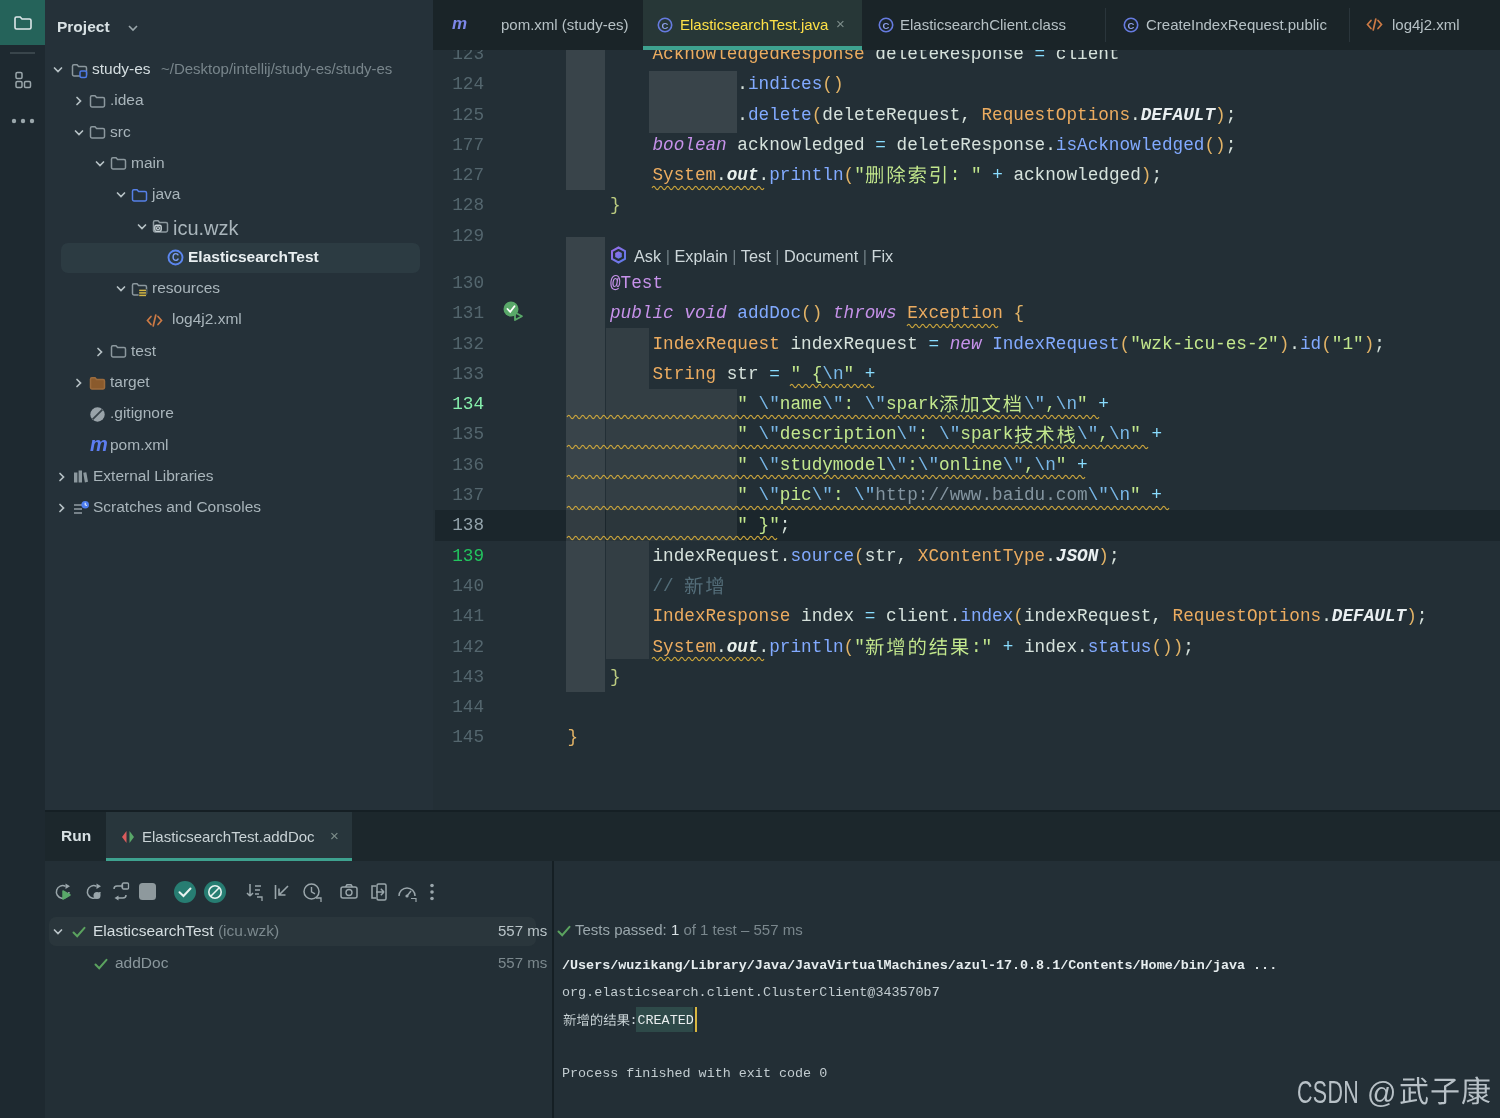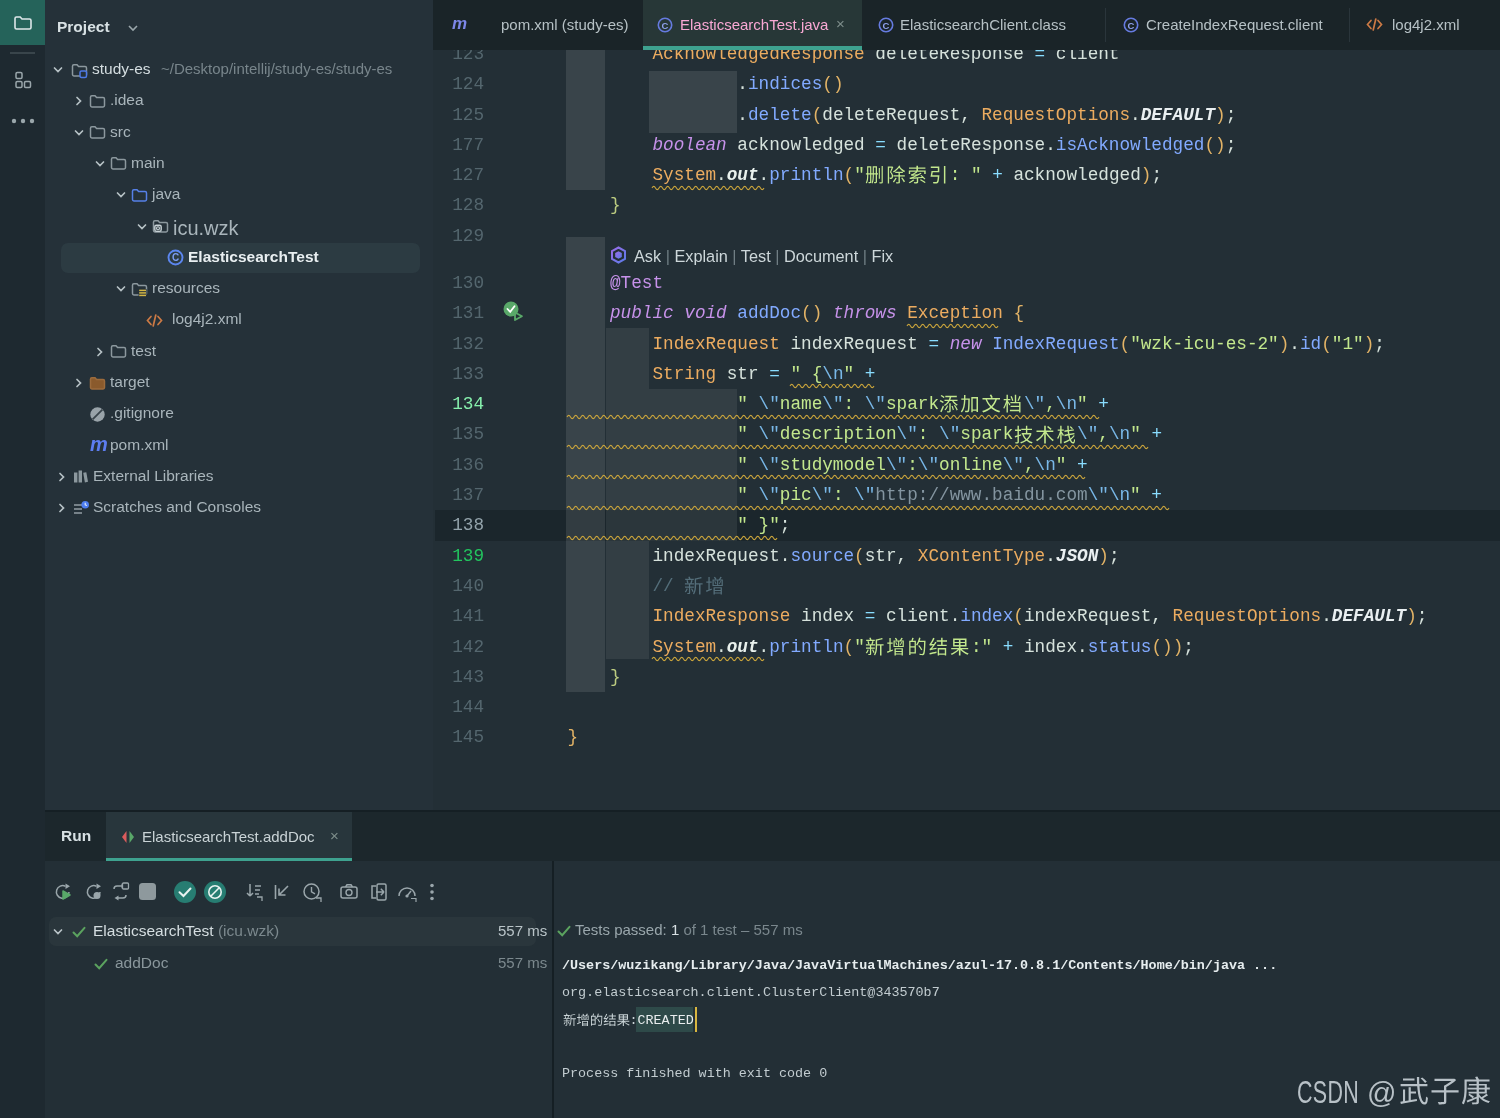--- a/index.html
+++ b/index.html
@@ -133,32 +133,32 @@
 <div class="abs" style="left:643px;top:0;width:219px;height:50px;background:#273737"></div>
 <div class="abs" style="left:643px;top:46px;width:219px;height:4px;background:#3EA28F"></div>
 <div class="abs" style="left:1105px;top:8px;width:1px;height:34px;background:#2A353B"></div>
 <div class="abs" style="left:1349px;top:8px;width:1px;height:34px;background:#2A353B"></div>
 <div class="abs ui" style="left:452px;top:14px;font-size:17px;font-style:italic;font-weight:bold;color:#7D87E8">m</div>
 <div class="abs ui" style="left:501px;top:16px;font-size:15px;color:#B6C1C5">pom.xml (study-es)</div>
 <svg class="abs" width="16" height="16" viewBox="0 0 16 16" style="left:657px;top:17px">
 <circle cx="8" cy="8" r="6.7" fill="none" stroke="#667BE0" stroke-width="1.6"></circle>
 <text x="8" y="11.6" font-size="9.5" font-family="Liberation Sans" fill="#8FA0EC" text-anchor="middle" font-weight="bold">C</text>
   </svg>
-<div class="abs ui" style="left:680px;top:16px;font-size:15px;color:#f9a8d4">ElasticsearchTest.java</div>
+<div class="abs ui" style="left:680px;top:16px;font-size:15px;color:#fde047">ElasticsearchTest.java</div>
 <div class="abs ui" style="left:836px;top:15px;font-size:15px;color:#7E8E8B">×</div>
 <svg class="abs" width="16" height="16" viewBox="0 0 16 16" style="left:878px;top:17px">
 <circle cx="8" cy="8" r="6.7" fill="none" stroke="#667BE0" stroke-width="1.6"></circle>
 <text x="8" y="11.6" font-size="9.5" font-family="Liberation Sans" fill="#8FA0EC" text-anchor="middle" font-weight="bold">C</text>
   </svg>
 <div class="abs ui" style="left:900px;top:16px;font-size:15px;color:#B6C1C5">ElasticsearchClient.class</div>
 <svg class="abs" width="16" height="16" viewBox="0 0 16 16" style="left:1123px;top:17px">
 <circle cx="8" cy="8" r="6.7" fill="none" stroke="#667BE0" stroke-width="1.6"></circle>
 <text x="8" y="11.6" font-size="9.5" font-family="Liberation Sans" fill="#8FA0EC" text-anchor="middle" font-weight="bold">C</text>
   </svg>
-<div class="abs ui" style="left:1146px;top:16px;font-size:15px;color:#B6C1C5">CreateIndexRequest.client</div>
+<div class="abs ui" style="left:1146px;top:16px;font-size:15px;color:#B6C1C5">CreateIndexRequest.public</div>
 <svg class="abs" width="17" height="17" viewBox="0 0 17 17" style="left:1366px;top:16px">
     <g fill="none" stroke="#CC7A45" stroke-width="1.7" stroke-linecap="round">
       <path d="M5 4.5 L1.5 8.5 L5 12.5"></path>
       <path d="M12 4.5 L15.5 8.5 L12 12.5"></path>
       <path d="M9.8 3 L7.2 14"></path>
     </g>
   </svg>
 <div class="abs ui" style="left:1392px;top:16px;font-size:15px;color:#B6C1C5">log4j2.xml</div>
 <div class="abs" style="left:45px;top:0;width:388px;height:810px;background:#253139"></div>
 <div class="abs ui" style="left:57px;top:18px;font-size:15.5px;font-weight:bold;color:#D8E1E4">Project</div>

